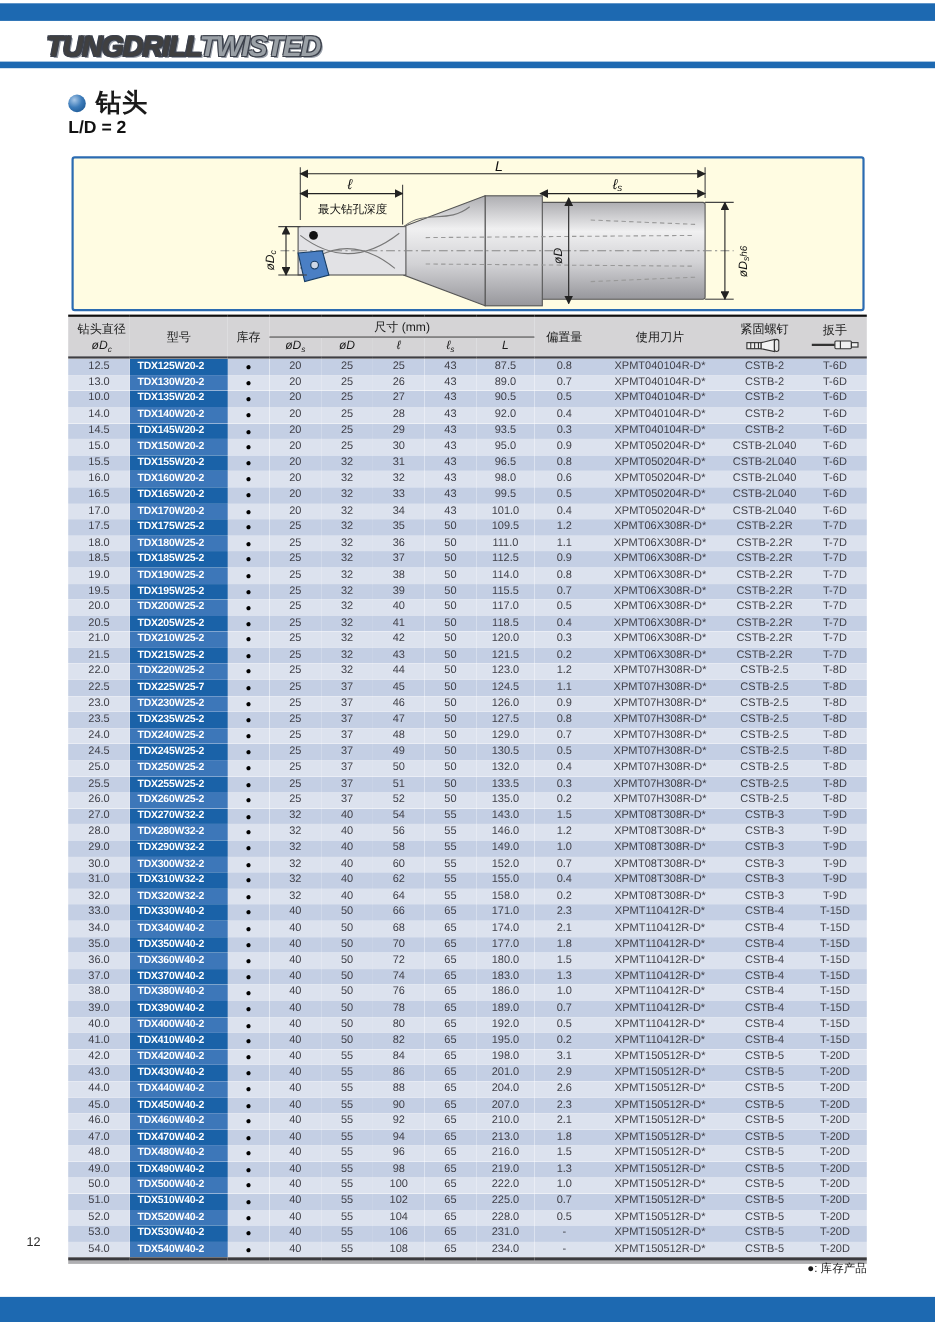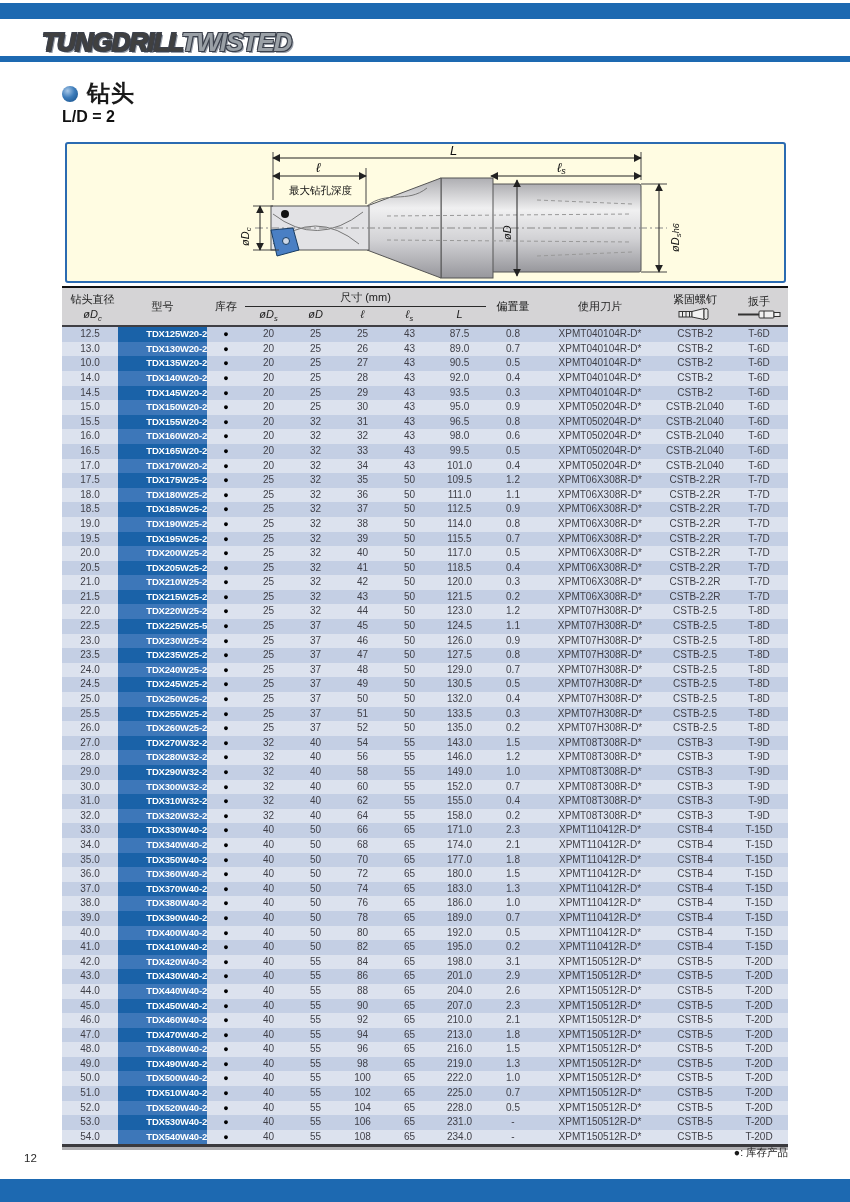--- a/index.html
+++ b/index.html
@@ -36,28 +36,28 @@
   th.h-dia .l2 { padding:1px 0 2px 5px; font-style:italic; }
   .size-group { border-bottom:1px solid #2a2a2a; padding:2px 0 1px 0; text-align:center; }
   .sub-size { font-style:italic; font-size:10.5px; padding:1px 0 2px 0 !important;margin-top:16px; }
   sub { font-size:7.5px; }
   th.h-screw .ic, th.h-wrench .ic { display:block; margin:0 auto; }
   th.h-screw, th.h-wrench { text-align:center; }
   .cat-table td { font-size:10px; color:#3f3f47; text-align:center; padding:0; height:14.6px; line-height:14.6px;
                   white-space:nowrap; overflow:hidden; }
   .cat-table tbody tr:nth-child(odd)  { background:#c4cfe4; }
   .cat-table tbody tr:nth-child(even) { background:#dce2ee; }
-  .cat-table td.model { text-align:right; padding-left:7px; font-weight:bold; color:#ffffff; font-size:9.5px; letter-spacing:-0.2px; }
+  .cat-table td.model { text-align:left; padding-left:7px; font-weight:bold; color:#ffffff; font-size:9.5px; letter-spacing:-0.2px; }
   .cat-table tbody tr:nth-child(odd)  td.model { background:#1a62a8; }
   .cat-table tbody tr:nth-child(even) td.model { background:#3d77b9; }
   .cat-table td.stock { font-size:9px; color:#000; }
   .cat-table tbody { border-bottom:3px solid #3a3a3e;border-radius:28px; }
 
   .footnote { position:absolute; top:1146px; right:62px; font-size:10.5px; color:#1a1a1a; }
-  .pagenum  { position:absolute; top:1152px; left:24px; font-size:11.5px; color:#2a2a2a; }
+  .pagenum  { position:absolute; top:1124px; left:24px; font-size:11.5px; color:#2a2a2a; }
 
   svg text { font-family:"Liberation Sans","DejaVu Sans",sans-serif; }
 </style>
 </head>
 <body>
 
 <div class="topbar"></div>
 
 <div class="logo"><span class="p1">TUNGDRILL</span><span class="p2">TWISTED</span></div>
 
@@ -462,21 +462,21 @@
         <td>44</td>
         <td>50</td>
         <td>123.0</td>
         <td>1.2</td>
         <td>XPMT07H308R-D*</td>
         <td>CSTB-2.5</td>
         <td>T-8D</td>
       </tr>
       <tr>
         <td>22.5</td>
-        <td class="model">TDX225W25-5</td>
+        <td class="model">TDX225W25-7</td>
         <td class="stock">●</td>
         <td>25</td>
         <td>37</td>
         <td>45</td>
         <td>50</td>
         <td>124.5</td>
         <td>1.1</td>
         <td>XPMT07H308R-D*</td>
         <td>CSTB-2.5</td>
         <td>T-8D</td>

